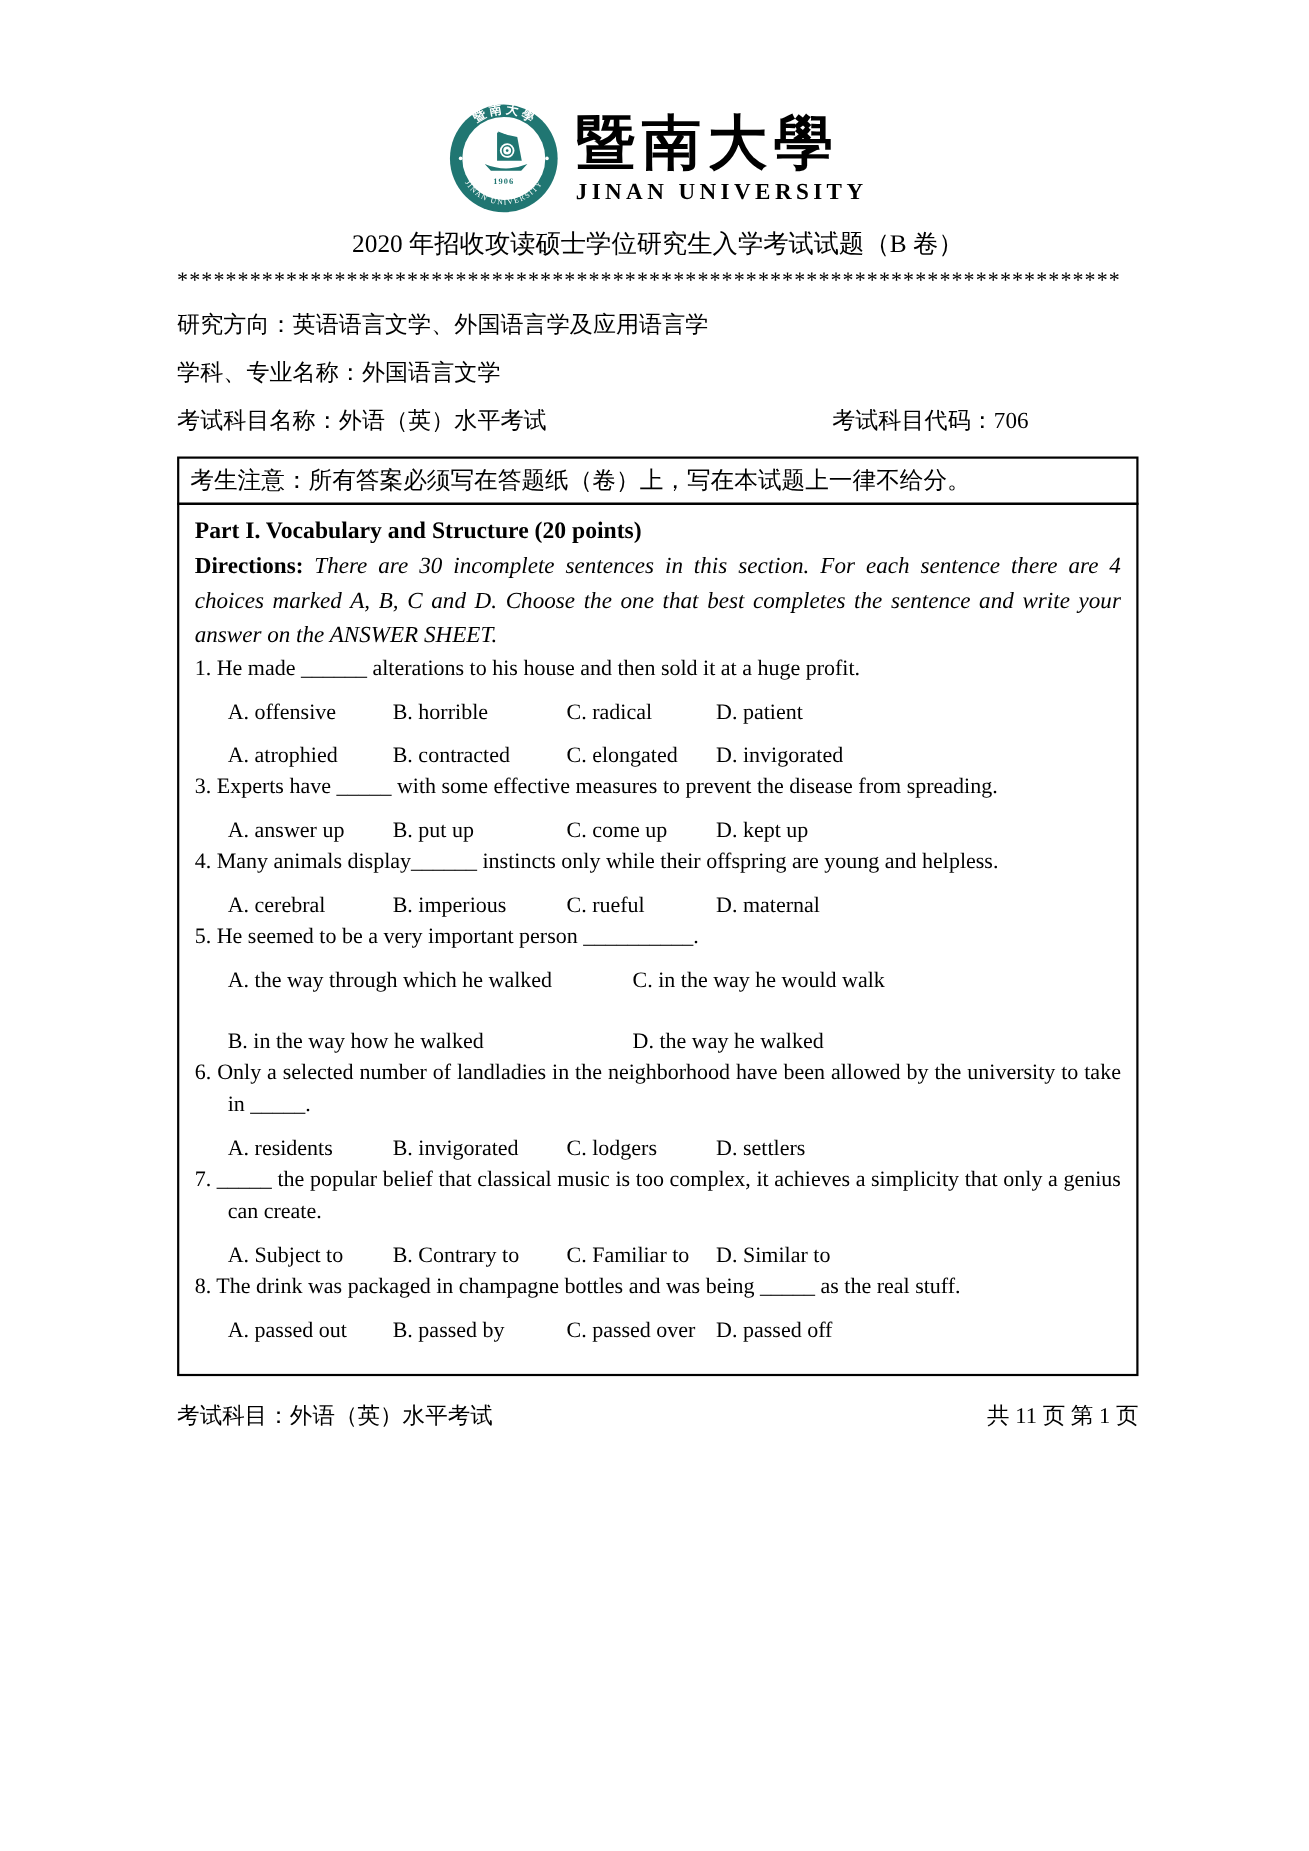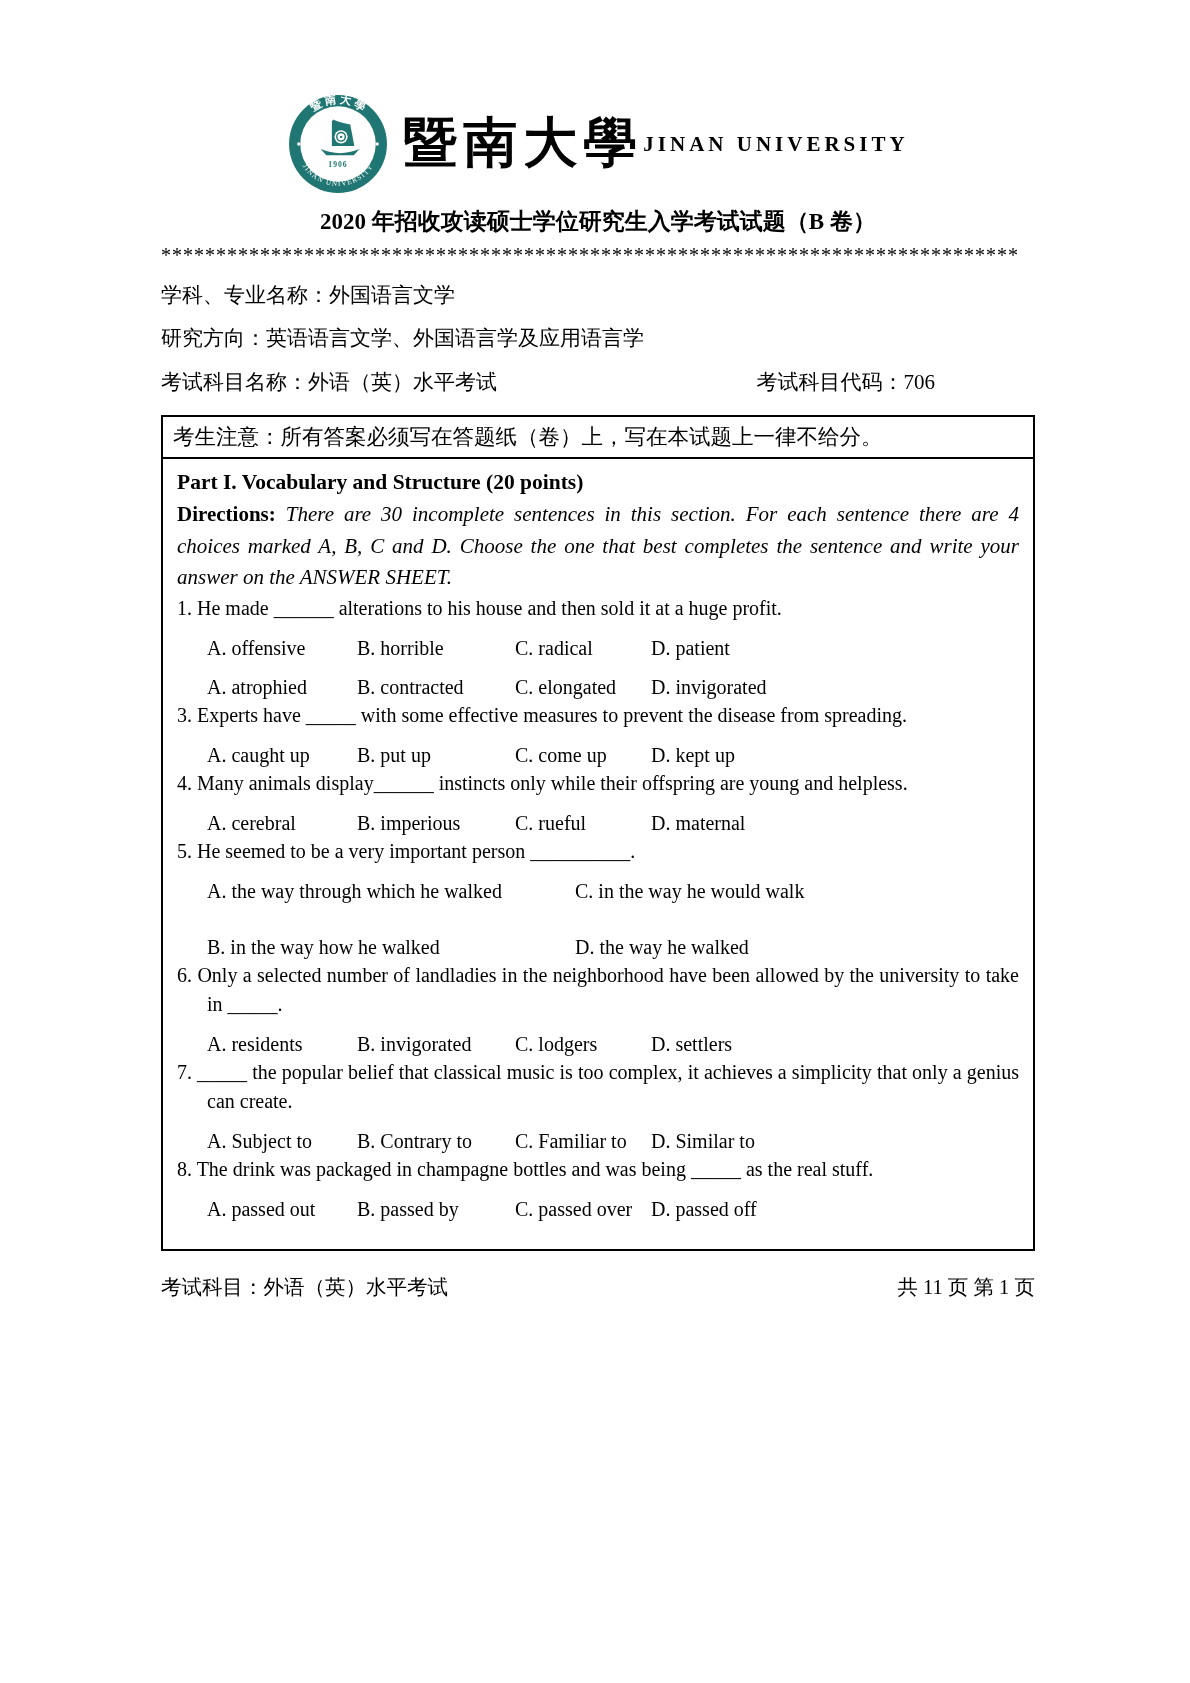--- a/index.html
+++ b/index.html
@@ -9,25 +9,25 @@
     font-family: "Liberation Serif", serif;
     color: #000;
     position: relative;
     overflow: hidden;
   }
   .content { width: 874px; margin-left: 161px; padding-top: 92px; }
 
   
   .logo-row { display: flex; justify-content: center; align-items: center; gap: 14px; height: 104px; }
   .seal { width: 102px; height: 102px; flex: 0 0 auto; }
-  .uni-names { display: flex; flex-direction: row; align-items: center; }
+  .uni-names { display: flex; flex-direction: column; }
   .uni-cn { font-size: 54px; font-weight: bold; letter-spacing: 6px; line-height: 1.1; font-family: "Liberation Serif", serif; }
   .uni-en { font-size: 21px; font-weight: bold; letter-spacing: 4px; margin-top: 2px; }
 
-  .exam-title { text-align: center; font-size: 23px; font-weight: bold; margin-top: 10px; }
+  .exam-title { text-align: center; font-size: 23px; font-weight: normal; margin-top: 10px; }
   .stars { font-size: 20px; letter-spacing: 1px; line-height: 1.2; margin-top: 6px; white-space: nowrap; overflow: hidden; }
 
   
   .meta { margin-top: 14px; font-size: 21px; }
   .meta-line { margin-top: 14px; line-height: 1.4; }
   .meta-line.split { display: flex; }
   .meta-code { margin-left: auto; padding-right: 100px; }
 
   
   .notice-box {
@@ -91,22 +91,22 @@
     <div class="uni-names">
       <div class="uni-cn">暨南大學</div>
       <div class="uni-en">JINAN  UNIVERSITY</div>
     </div>
   </div>
 
   <div class="exam-title">2020 年招收攻读硕士学位研究生入学考试试题（B 卷）</div>
   <div class="stars">******************************************************************************</div>
 
   <div class="meta">
+    <div class="meta-line">研究方向：英语语言文学、外国语言学及应用语言学</div>
     <div class="meta-line">学科、专业名称：外国语言文学</div>
-    <div class="meta-line">研究方向：英语语言文学、外国语言学及应用语言学</div>
     <div class="meta-line split">
       <span>考试科目名称：外语（英）水平考试</span>
       <span class="meta-code">考试科目代码：706</span>
     </div>
   </div>
 
   <div class="notice-box">考生注意：所有答案必须写在答题纸（卷）上，写在本试题上一律不给分。</div>
 
   <div class="main-box">
     <div class="part-heading">Part I. Vocabulary and Structure (20 points)</div>
@@ -129,21 +129,21 @@
             <span class="q-option">A. atrophied</span>
             <span class="q-option">B. contracted</span>
             <span class="q-option">C. elongated</span>
             <span class="q-option">D. invigorated</span>
           </div>
   </div>
 
   <div class="question">
     <div class="q-text">3. Experts have _____ with some effective measures to prevent the disease from spreading.</div>
     <div class="q-options">
-            <span class="q-option">A. caught up</span>
+            <span class="q-option">A. answer up</span>
             <span class="q-option">B. put up</span>
             <span class="q-option">C. come up</span>
             <span class="q-option">D. kept up</span>
           </div>
   </div>
 
   <div class="question">
     <div class="q-text">4. Many animals display______ instincts only while their offspring are young and helpless.</div>
     <div class="q-options">
             <span class="q-option">A. cerebral</span>

